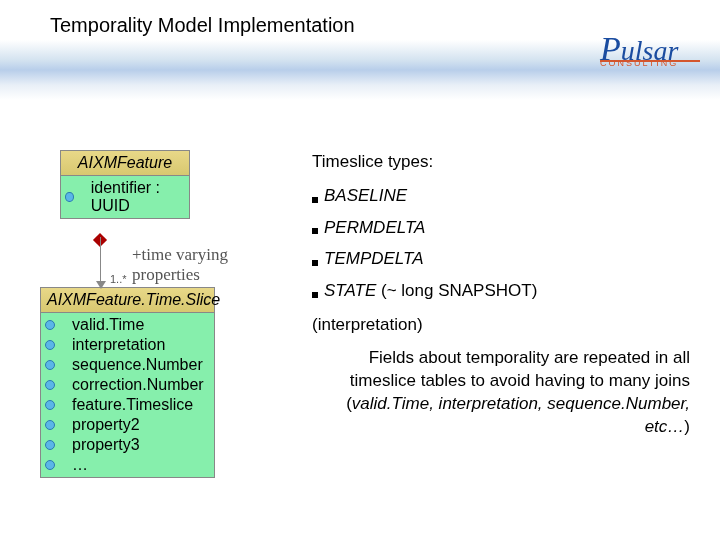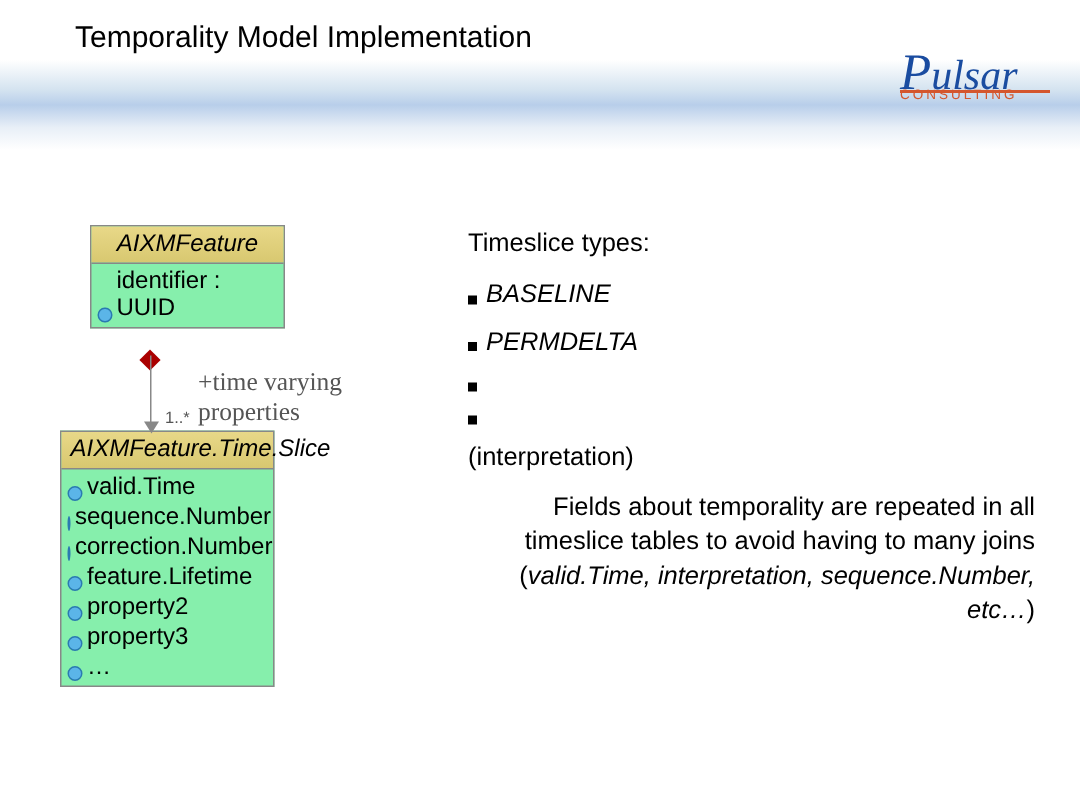--- a/index.html
+++ b/index.html
@@ -9,30 +9,30 @@
   .logo { position: absolute; top: 30px; right: 20px; z-index: 3; }
   .logo-text { font-family: 'Times New Roman', serif; font-size: 28px; font-style: italic; font-weight: normal; }
   .logo-p { color: #1a4ca0; font-size: 34px; }
   .logo-ulsar { color: #1a4ca0; }
   .logo-sub { font-size: 9px; letter-spacing: 2px; color: #d4562e; text-align: left; margin-top: -4px; }
   .logo-underline { border-bottom: 2px solid #d4562e; width: 100px; margin-top: -8px; }
   .uml-area { position: absolute; top: 150px; left: 40px; width: 220px; }
   .uml-class { background: #86efac; border: 1px solid #888; font-size: 16px; margin-bottom: 18px; }
   .uml-header { background: linear-gradient(to bottom, #e8d888, #d8c870); padding: 3px 6px; border-bottom: 1px solid #888; font-style: italic; text-align: center; }
   .uml-body { padding: 2px 4px; }
-  .uml-row { display: flex; align-items: flex-end; gap: 3px; padding: 1px 0; }
+  .uml-row { display: flex; align-items: center; gap: 17px; padding: 1px 0; }
   .uml-icon { width: 10px; height: 10px; display: inline-block; }
   .uml-icon.attr { background: #5bb5e8; border-radius: 50%; border: 1px solid #2a7ab0; }
   .connector { height: 50px; position: relative; margin-left: 60px; }
   .connector-line { position: absolute; left: 0; top: 0; width: 1px; height: 50px; background: #888; }
   .diamond { position: absolute; left: -5px; top: -2px; width: 10px; height: 10px; background: #a00; transform: rotate(45deg); }
   .arrow-down { position: absolute; left: -4px; bottom: -2px; width: 0; height: 0; border-left: 5px solid transparent; border-right: 5px solid transparent; border-top: 8px solid #888; }
   .mult1 { position: absolute; left: 10px; bottom: 2px; font-size: 11px; color: #555; }
   .mult2 { position: absolute; left: 32px; bottom: 2px; font-size: 17px; color: #555; font-family: Liberation Serif, serif; }
-  .slice-class { width: 143px; }
+  .slice-class { width: 175px; }
   .content { position: absolute; top: 150px; left: 300px; right: 30px; font-size: 17px; color: #000; line-height: 1.4; margin-left: 12px; }
   .type-label { margin-bottom: 10px; }
   .bullet-item { display: flex; gap: 6px; margin: 8px 0; font-style: italic; align-items: center; }
   .bullet-item .sq { width: 6px; height: 6px; background: #000; margin-top: 8px; flex-shrink: 0; }
   .state-suffix { font-style: normal; }
   .interp { margin: 10px 0; }
   .para { margin-top: 10px; line-height: 1.35; text-align: right; }
   .para .ital { font-style: italic; }
 </style>
 </head>
@@ -68,29 +68,33 @@
   </div>
   <div class="uml-class slice-class">
     <div class="uml-header">AIXMFeature.Time.Slice</div>
     <div class="uml-body" id="attrs2">
         <div class="uml-row">
           <span class="uml-icon attr"></span>
           <span>valid.Time</span>
         </div>
         <div class="uml-row">
           <span class="uml-icon attr"></span>
+          <span>interpretation</span>
+        </div>
+        <div class="uml-row">
+          <span class="uml-icon attr"></span>
           <span>sequence.Number</span>
         </div>
         <div class="uml-row">
           <span class="uml-icon attr"></span>
           <span>correction.Number</span>
         </div>
         <div class="uml-row">
           <span class="uml-icon attr"></span>
-          <span>feature.Lifetime</span>
+          <span>feature.Timeslice</span>
         </div>
         <div class="uml-row">
           <span class="uml-icon attr"></span>
           <span>property2</span>
         </div>
         <div class="uml-row">
           <span class="uml-icon attr"></span>
           <span>property3</span>
         </div>
         <div class="uml-row">
@@ -107,22 +111,24 @@
       <div class="bullet-item">
         <span class="sq"></span>
         <span>BASELINE</span>
       </div>
       <div class="bullet-item">
         <span class="sq"></span>
         <span>PERMDELTA</span>
       </div>
       <div class="bullet-item">
         <span class="sq"></span>
+        <span>TEMPDELTA</span>
       </div>
     </div>
   <div class="bullet-item">
     <span class="sq"></span>
+    <span><span>STATE</span><span class="state-suffix">  (~ long SNAPSHOT)</span></span>
   </div>
   <div class="interp">(interpretation)</div>
   <div class="para">
     <span>Fields about temporality are repeated in all timeslice tables to avoid having to many joins (</span><span class="ital">valid.Time, interpretation, sequence.Number, etc…</span><span>)</span>
   </div>
 </div>
 
 </body></html>

